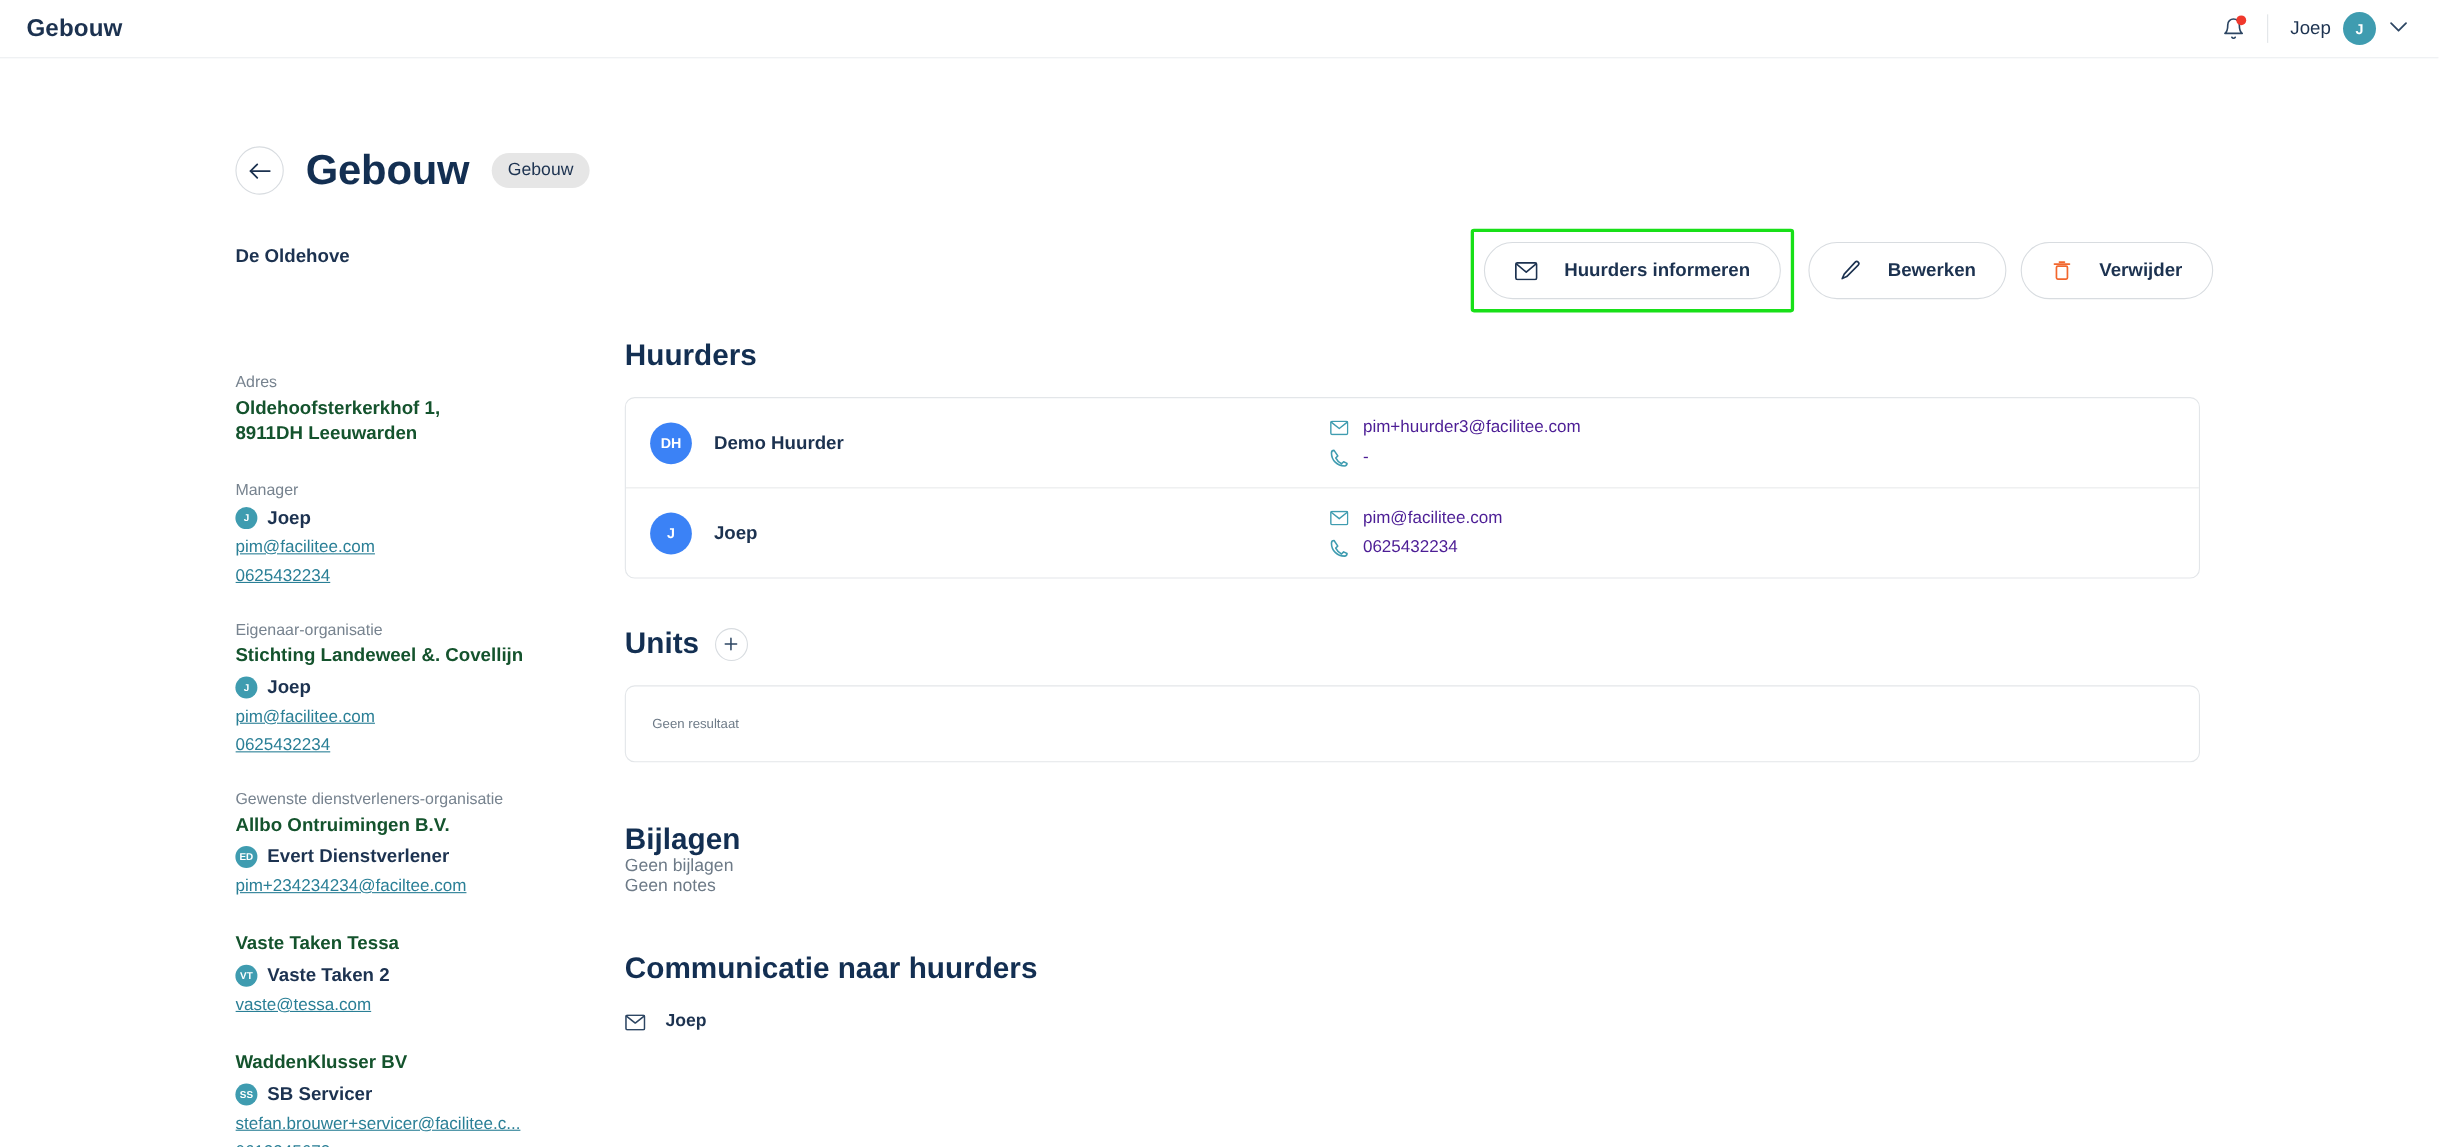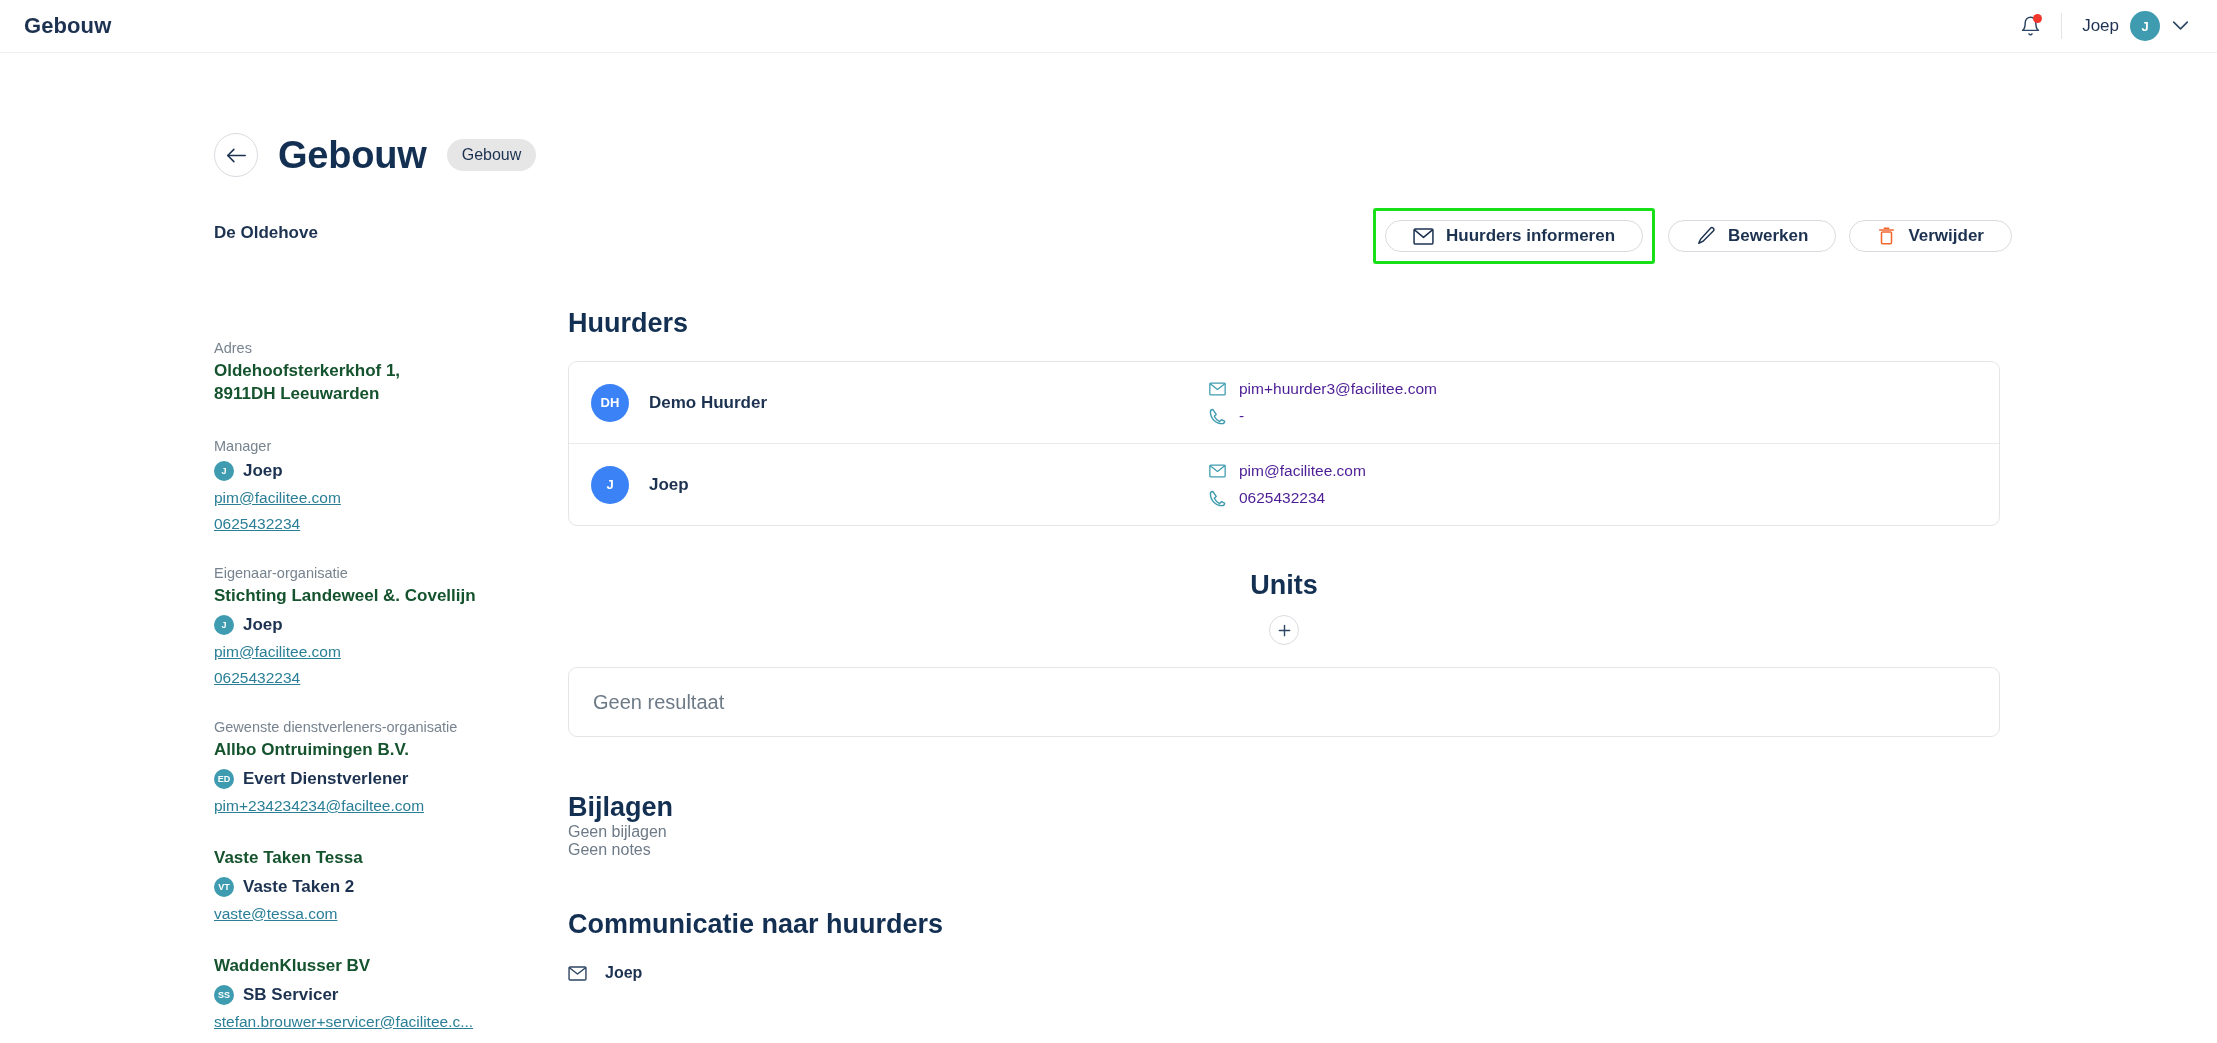--- a/index.html
+++ b/index.html
@@ -47,22 +47,22 @@
   .pill {
     background: #e6e6e6; color: #1c3250;
     border-radius: 20px; padding: 7px 15px;
     font-size: 16px; font-weight: 500;
   }
   .subtitle { position: absolute; left: 214px; top: 170px; font-size: 17px; font-weight: 700; color: #1c3250; }
 
   
   .actions { position: absolute; right: 205px; top: 155px; display: flex; align-items: center; gap: 13px; }
   .btn {
-    height: 32px; border-radius: 26px; border: 1px solid #d8dce0; background: #fff;
-    display: flex; align-items: center; gap: 12px; padding: 0 27px;
+    height: 52px; border-radius: 26px; border: 1px solid #d8dce0; background: #fff;
+    display: flex; align-items: center; gap: 24px; padding: 0 27px;
     font-size: 17px; font-weight: 600; color: #1c3250; cursor: pointer; white-space: nowrap;
   }
   .hl-box { border: 3px solid #18e018; padding: 9px; border-radius: 3px; }
 
   
   .sidebar { position: absolute; left: 214px; top: 255px; width: 290px; }
   .sb-label { font-size: 14.5px; color: #77838f; margin-bottom: 4px; }
   .sb-strong { font-size: 17px; font-weight: 700; color: #14532d; line-height: 1.35; }
   .sb-person { display: flex; align-items: center; gap: 9px; margin-top: 7px; }
   .av-xs {
@@ -95,27 +95,27 @@
     width: 38px; height: 38px; border-radius: 50%; background: #3b82f6; color: #fff;
     display: flex; align-items: center; justify-content: center;
     font-size: 13px; font-weight: 700; flex: 0 0 auto;
   }
   .row-name { font-size: 17px; font-weight: 700; color: #1c3250; margin-left: 20px; flex: 0 0 auto; width: 560px; }
   .row-contact { display: flex; flex-direction: column; gap: 9px; }
   .contact-line { display: flex; align-items: center; gap: 13px; font-size: 15.5px; color: #4c1d95; }
   .empty-box {
     border: 1px solid #e3e6e9; border-radius: 9px; height: 70px;
     display: flex; align-items: center; padding: 0 24px;
-    font-size: 20px; color: #6d7a87; margin-top: 22px;
+    font-size: 12px; color: #6d7a87; margin-top: 22px;
   }
   .empty-txt { font-size: 16px; color: #6d7a87; }
   .comm-item { display: flex; align-items: center; gap: 18px; margin-top: 24px; }
   .comm-name { font-size: 16px; font-weight: 700; color: #1c3250; }
   .mt-55 { margin-top: 55px; }
-  .mt-44 { margin-top: 44px; flex-direction: column; }
+  .mt-44 { margin-top: 44px; }
   .mt-50 { margin-top: 50px; }
 </style>
 </head>
 <body>
 
 <div class="topbar">
   <div class="topbar-title">Gebouw</div>
   <div class="topbar-right">
     <div class="bell-wrap">
       <svg width="21" height="22" viewBox="0 0 24 24" fill="none" stroke="#2d4663" stroke-width="1.7" stroke-linecap="round" stroke-linejoin="round">

